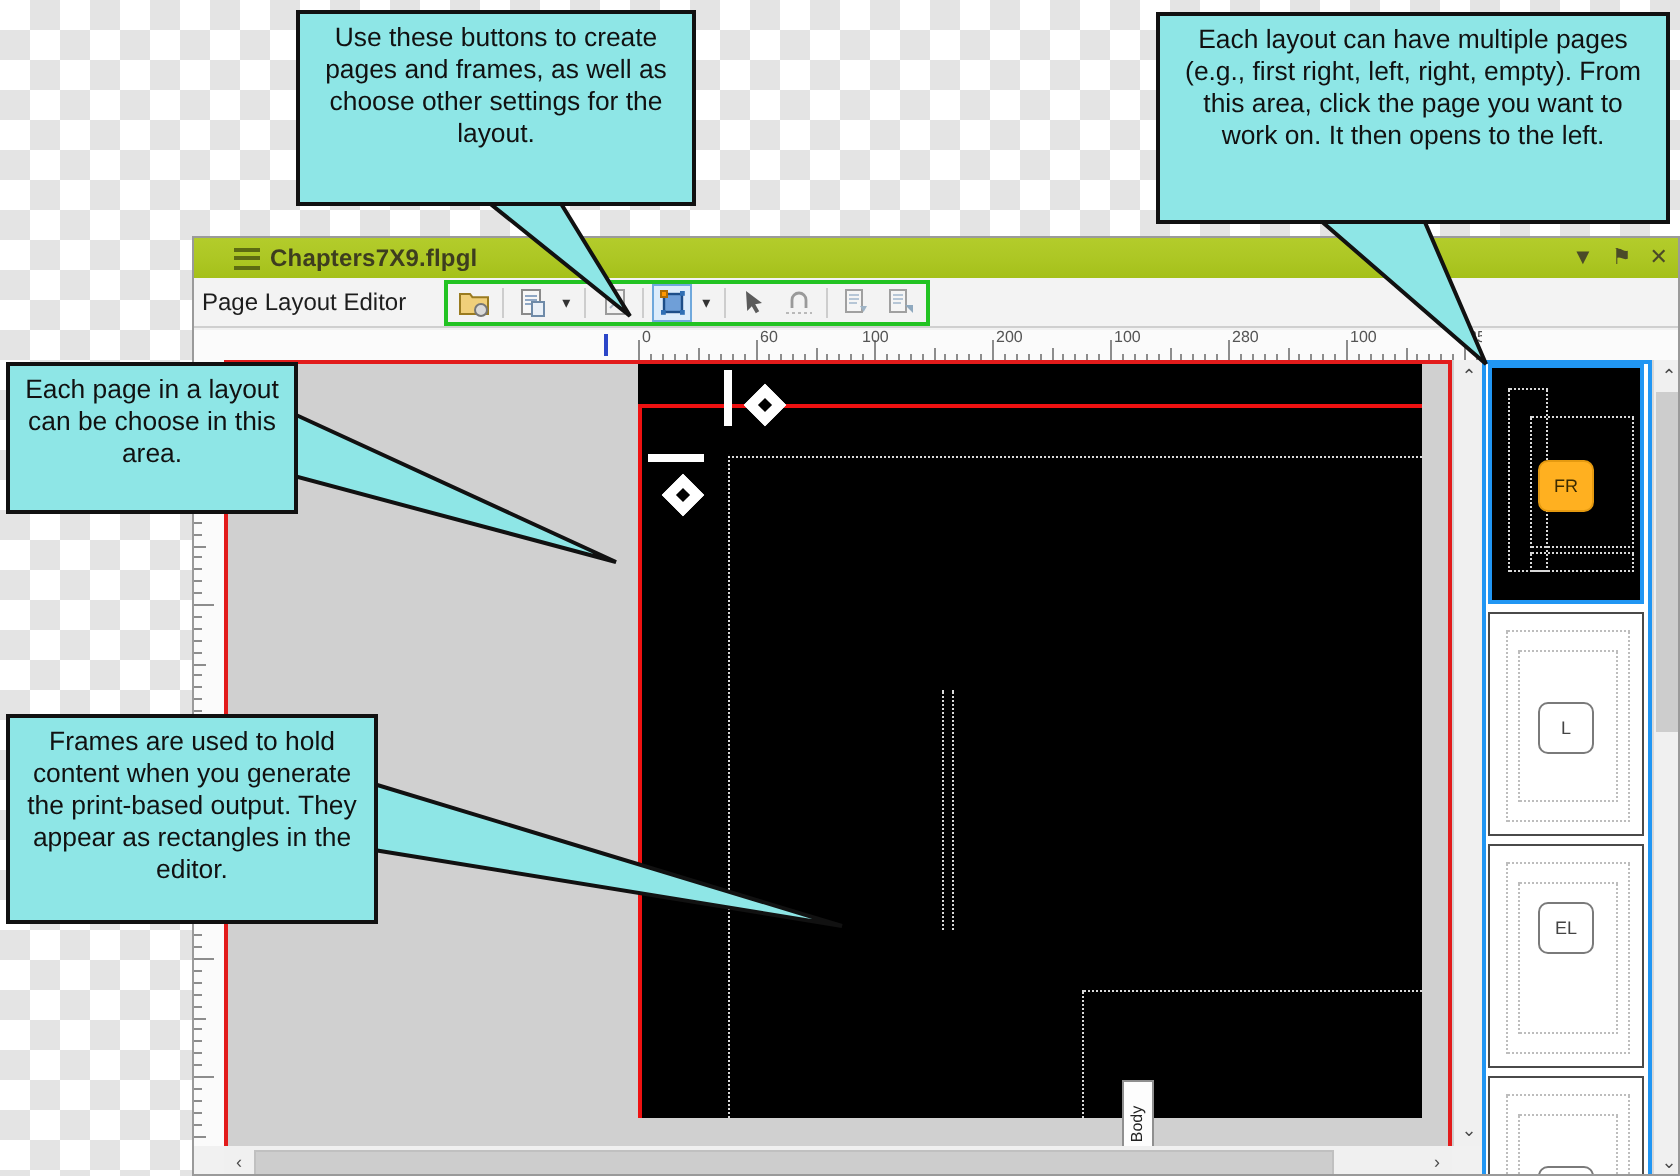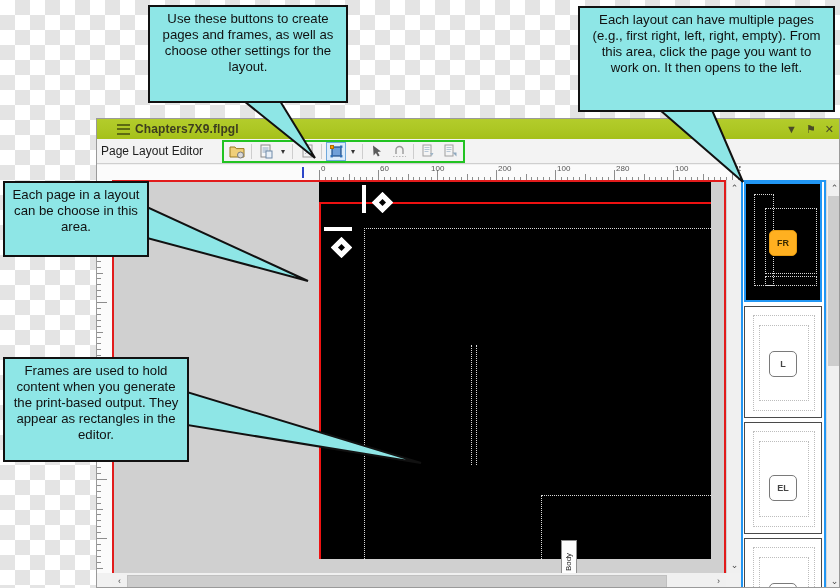--- a/index.html
+++ b/index.html
@@ -392,21 +392,21 @@
   .thumb-badge {
     position: absolute;
     left: 50%;
     transform: translateX(-50%);
     width: 26px; height: 24px;
     border-radius: 5px;
     display: flex;
     align-items: center;
     justify-content: center;
     font-size: 9px;
-    font-weight: bold;
+    font-weight: normal;
   }
   .thumb-badge.fr {
     background: #ffb020;
     color: #3a2a00;
     border: 1px solid #e59a10;
   }
   .thumb-badge.plain {
     background: #ffffff;
     color: #444;
     border: 1px solid #7a7a7a;
@@ -786,21 +786,21 @@
 
       <div class="thumb" style="top:126px; height:112px;">
         <div class="thumb-inner-rect" style="left:8px; top:8px; width:62px; height:96px;"></div>
         <div class="thumb-inner-rect" style="left:14px; top:18px; width:50px; height:76px;"></div>
         <div class="thumb-badge plain" style="top:44px;">L</div>
       </div>
 
       <div class="thumb" style="top:242px; height:112px;">
         <div class="thumb-inner-rect" style="left:8px; top:8px; width:62px; height:96px;"></div>
         <div class="thumb-inner-rect" style="left:14px; top:18px; width:50px; height:76px;"></div>
-        <div class="thumb-badge plain" style="top:52px;">EL</div>
+        <div class="thumb-badge plain" style="top:28px;">EL</div>
       </div>
 
       <div class="thumb" style="top:358px; height:112px;">
         <div class="thumb-inner-rect" style="left:8px; top:8px; width:62px; height:96px;"></div>
         <div class="thumb-inner-rect" style="left:14px; top:18px; width:50px; height:76px;"></div>
         <div class="thumb-badge plain" style="top:44px;"></div>
       </div>
 
       <div id="thumb-panel-border"></div>
 

